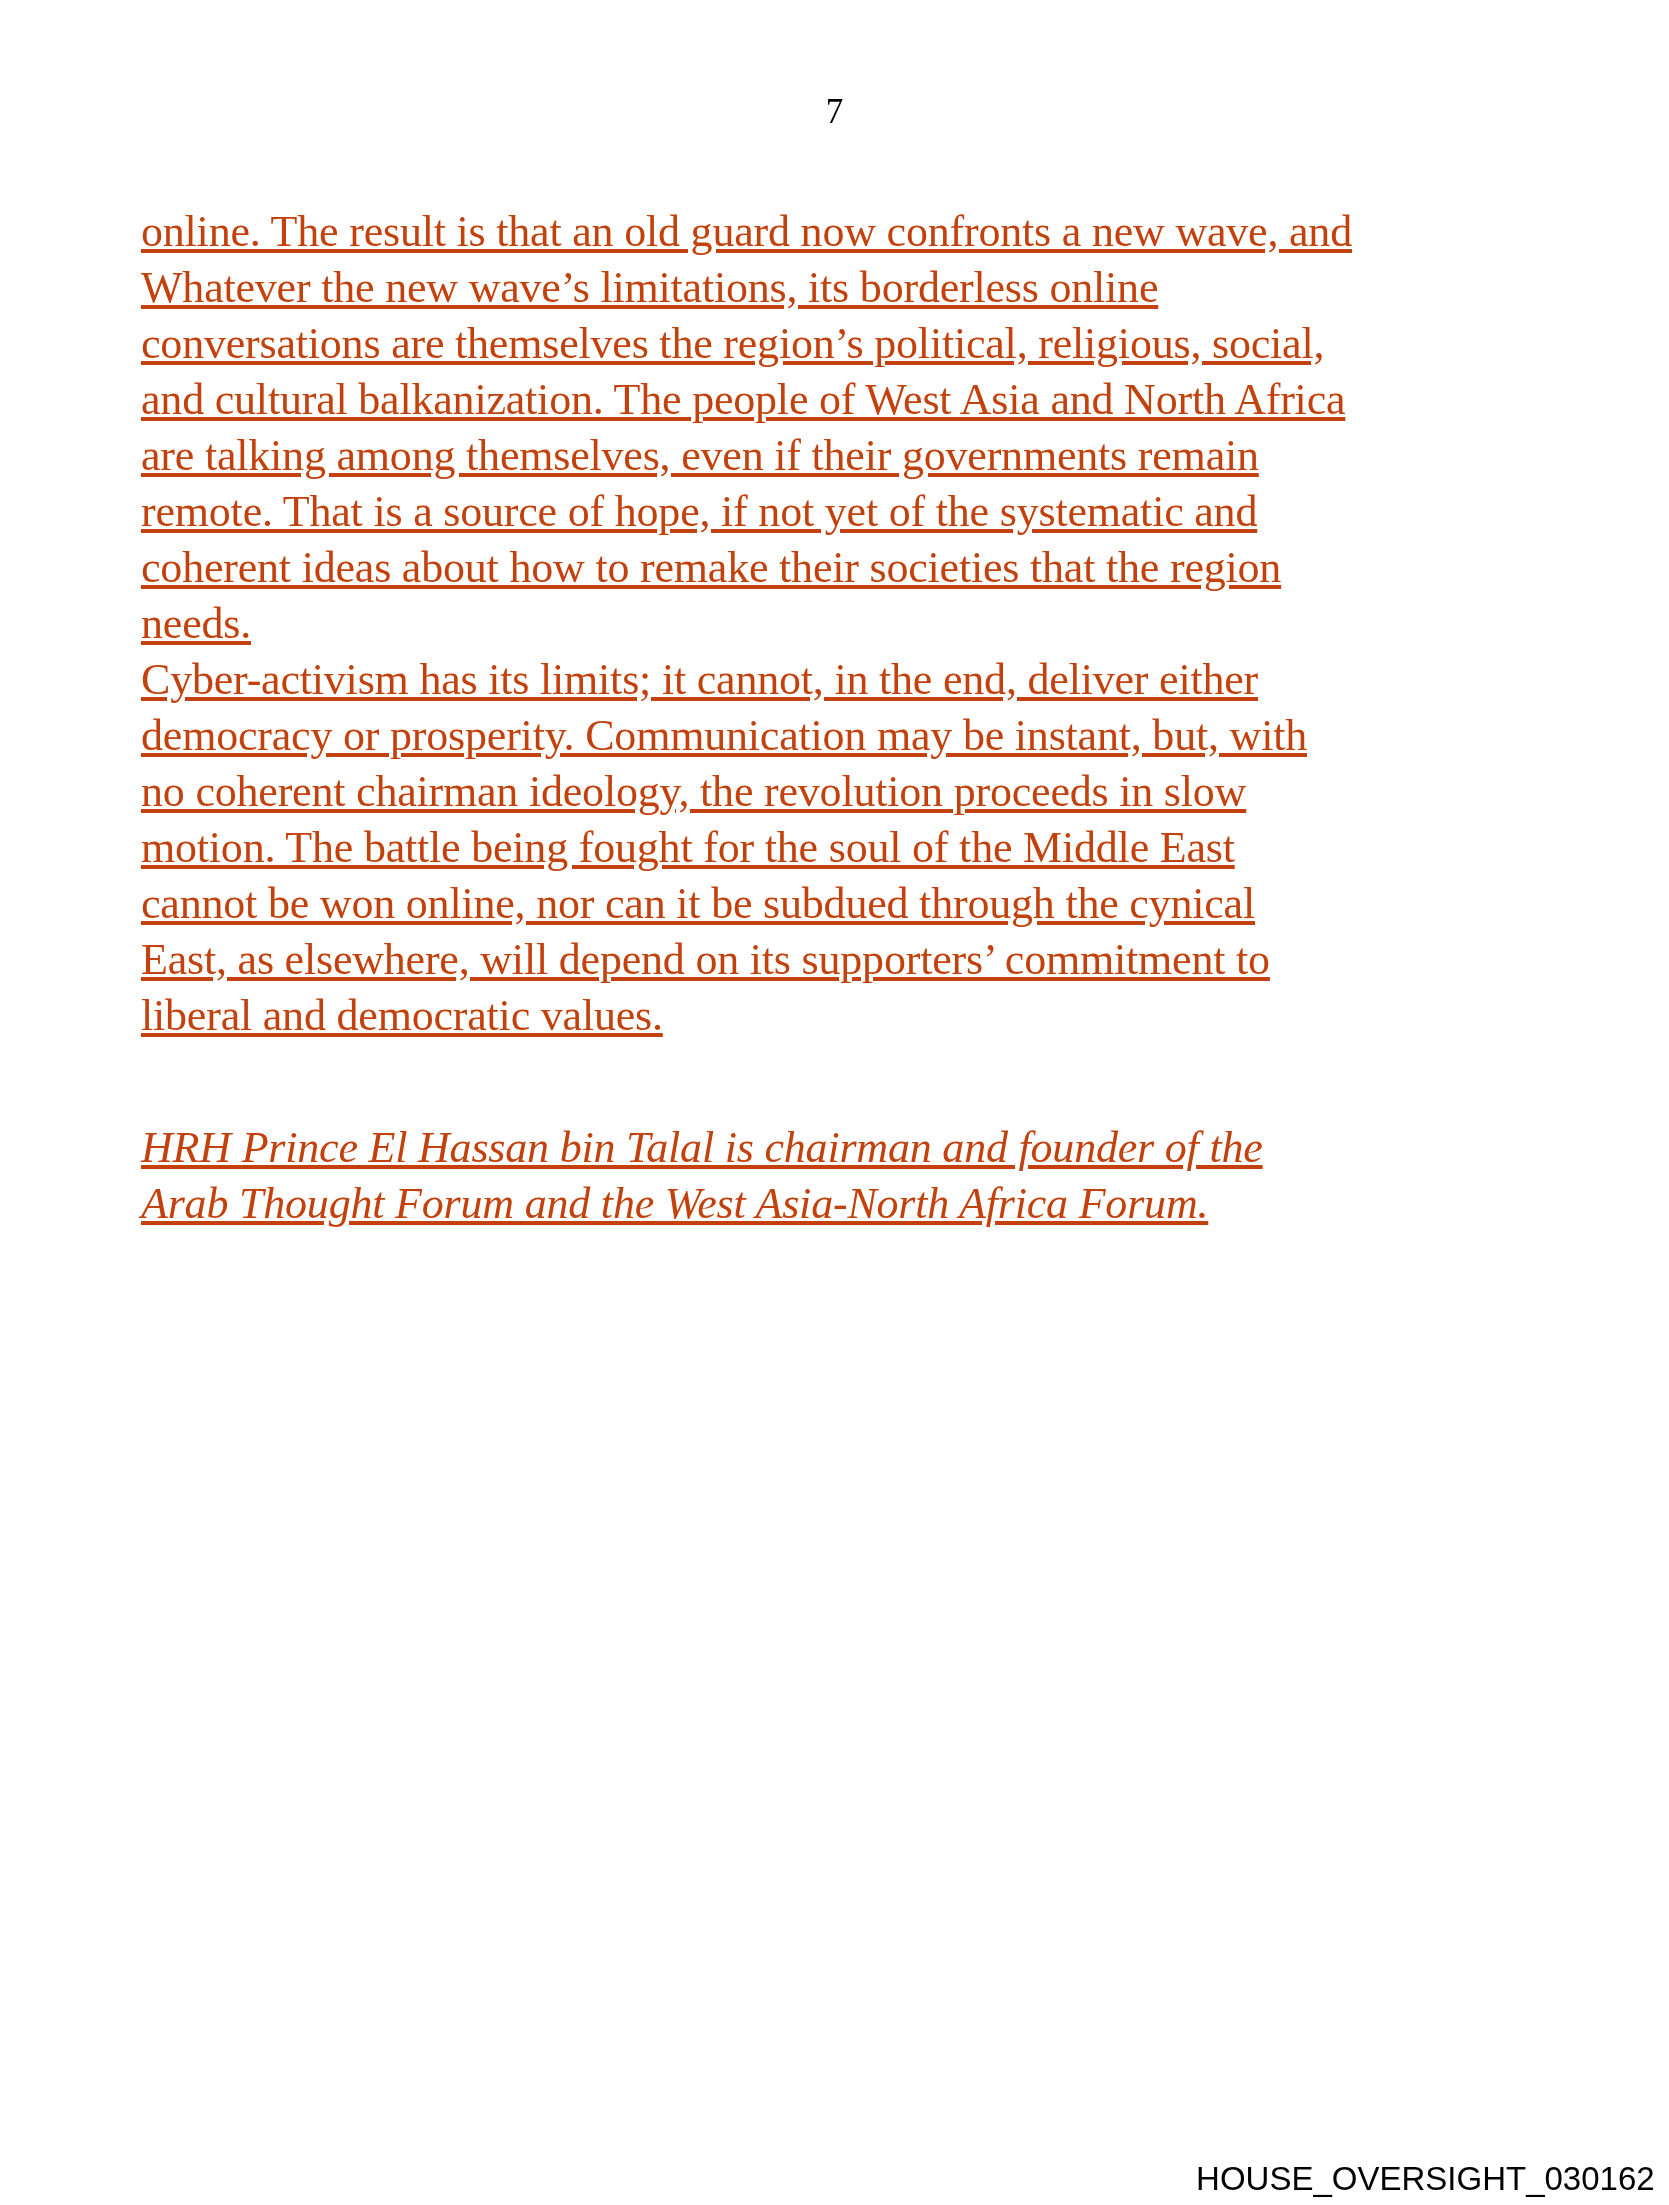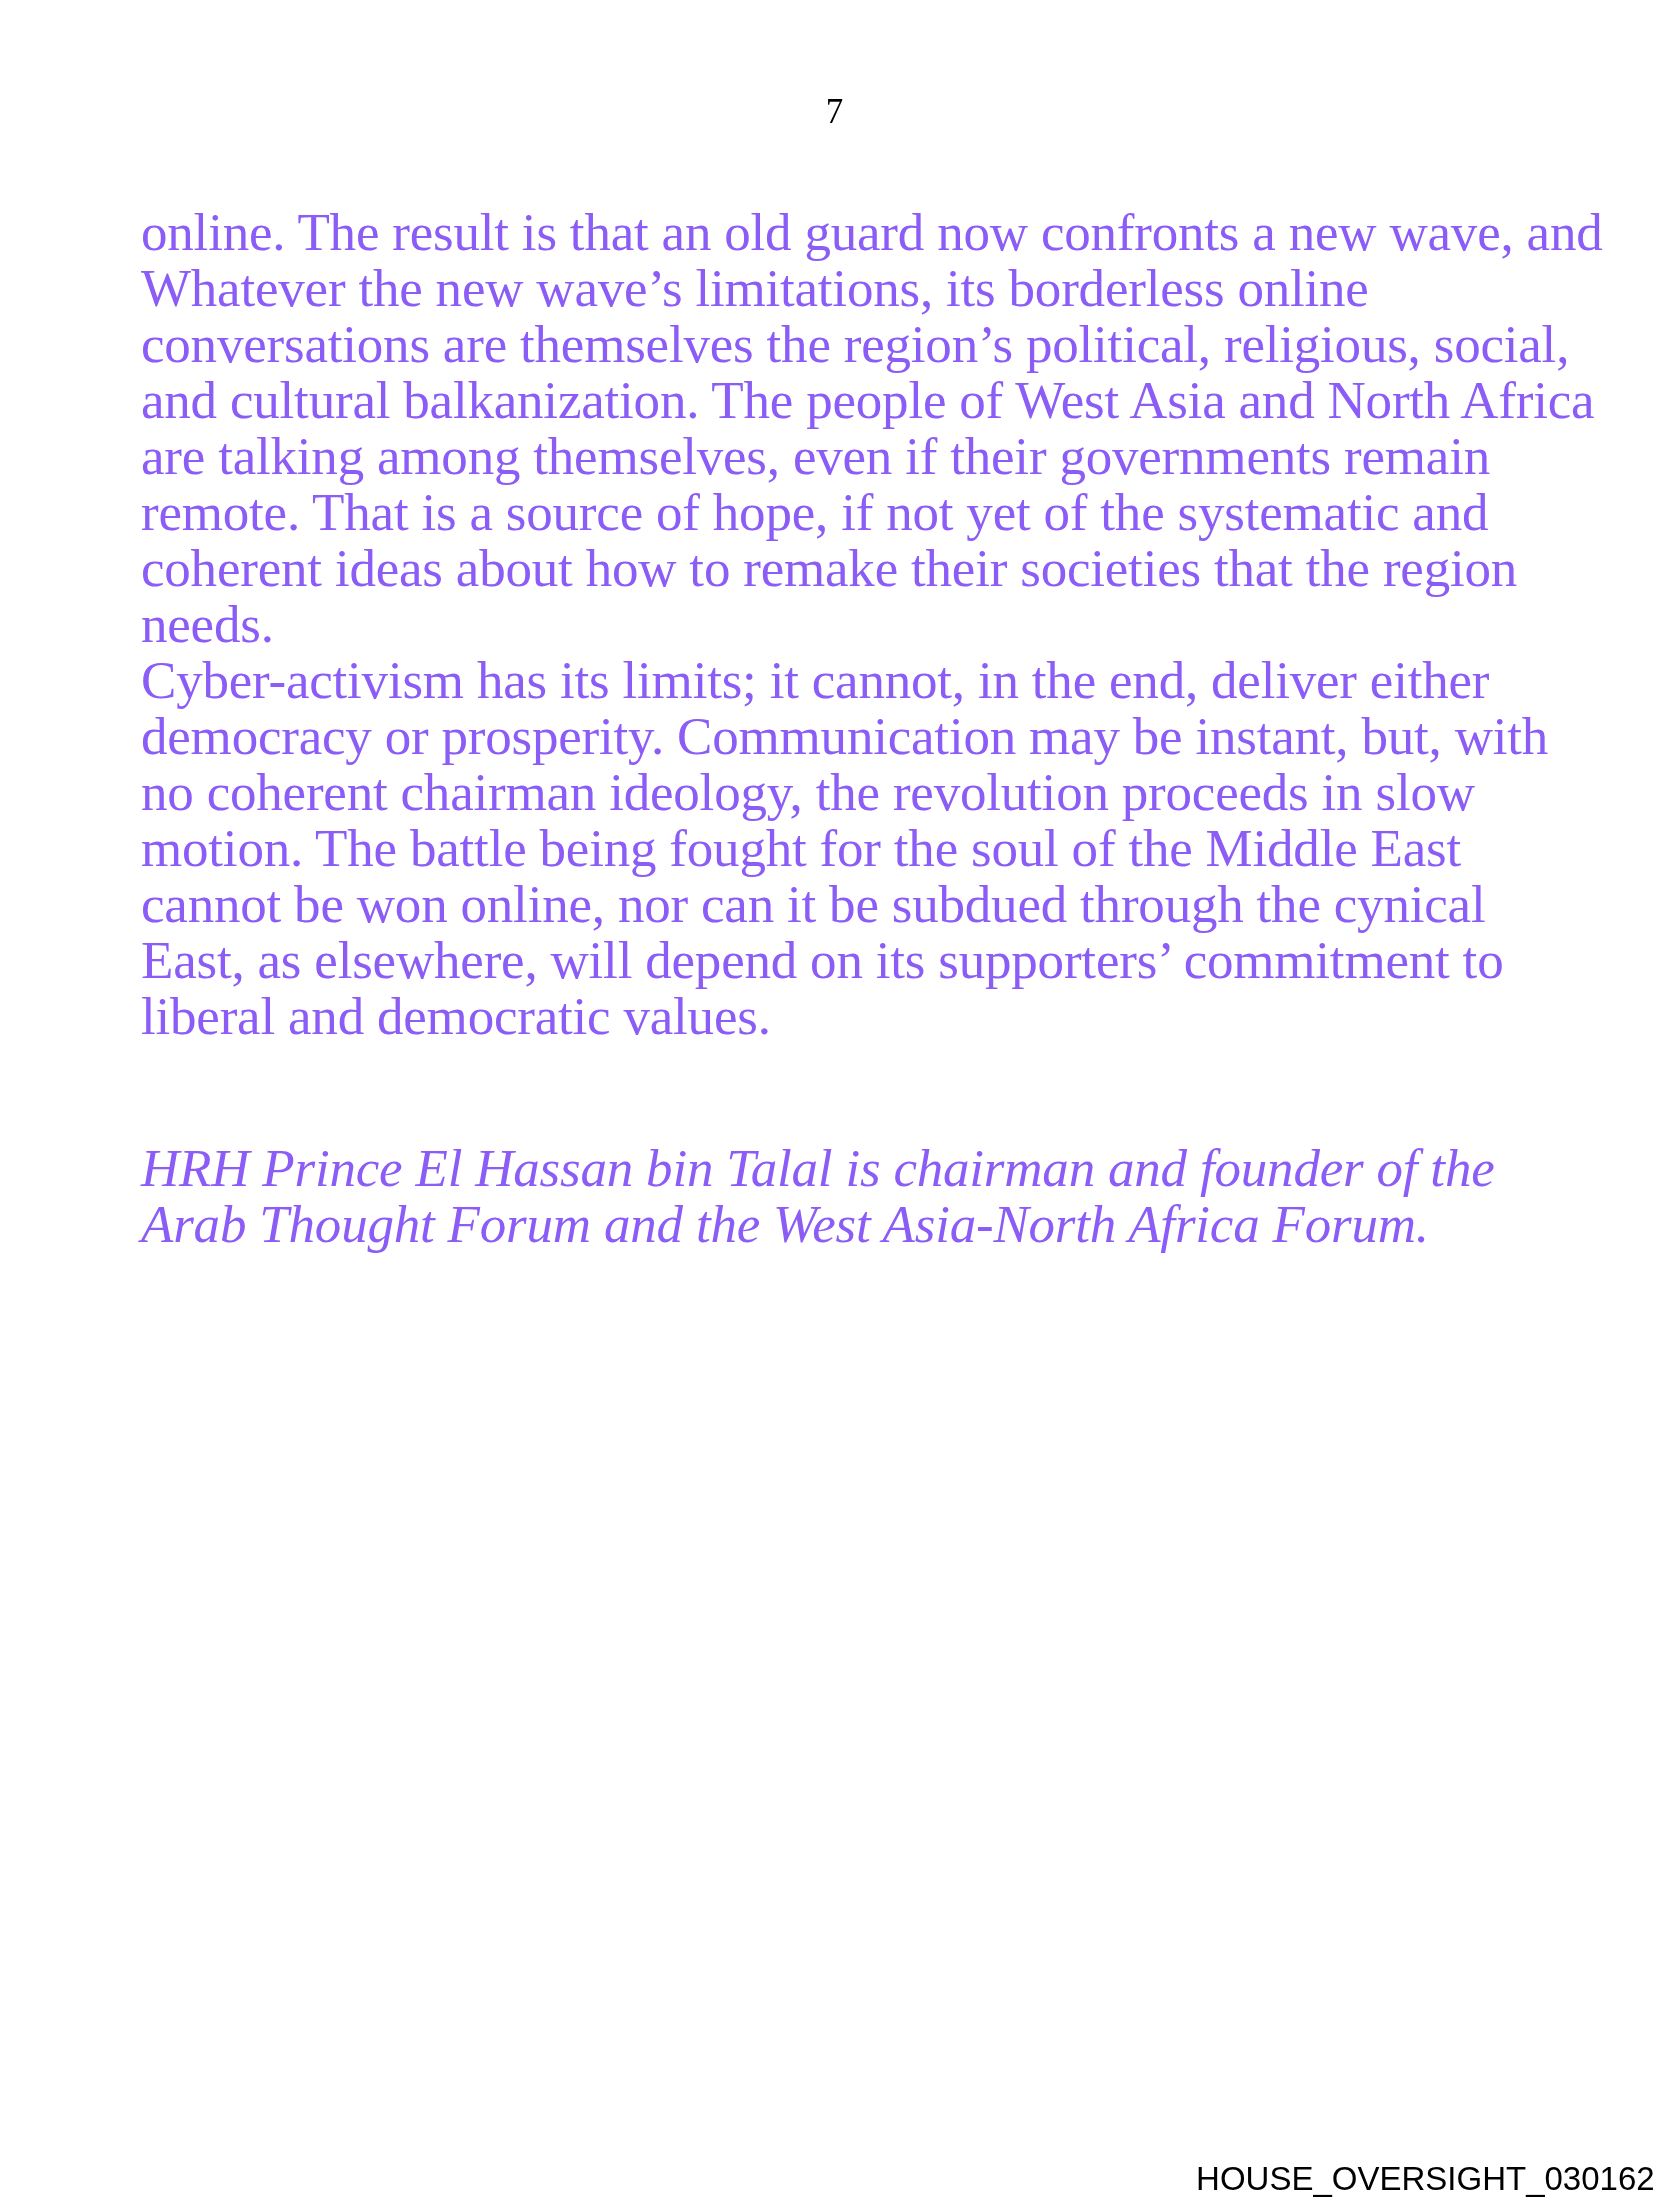--- a/index.html
+++ b/index.html
@@ -28,28 +28,29 @@
     line-height: 38px;
     color: #000000;
   }
   #body-text {
     position: absolute;
     left: 141px;
     top: 204px;
     width: 1414px;
   }
   .text-line {
-    font-size: 53px;
+    font-size: 44px;
     line-height: 56px;
     white-space: nowrap;
     letter-spacing: -0.2px;
-    color: #8b5cf6;
+    color: #c2410c;
+    text-decoration: underline;
   }
   #attribution {
-    margin-top: 96px;
+    margin-top: 76px;
     font-style: italic;
   }
   #footer-stamp {
     position: absolute;
     right: 14.4px;
     bottom: 7.9px;
     font-family: "Liberation Sans", "DejaVu Sans", sans-serif;
     font-size: 33px;
     line-height: 37px;
     color: #000000;

